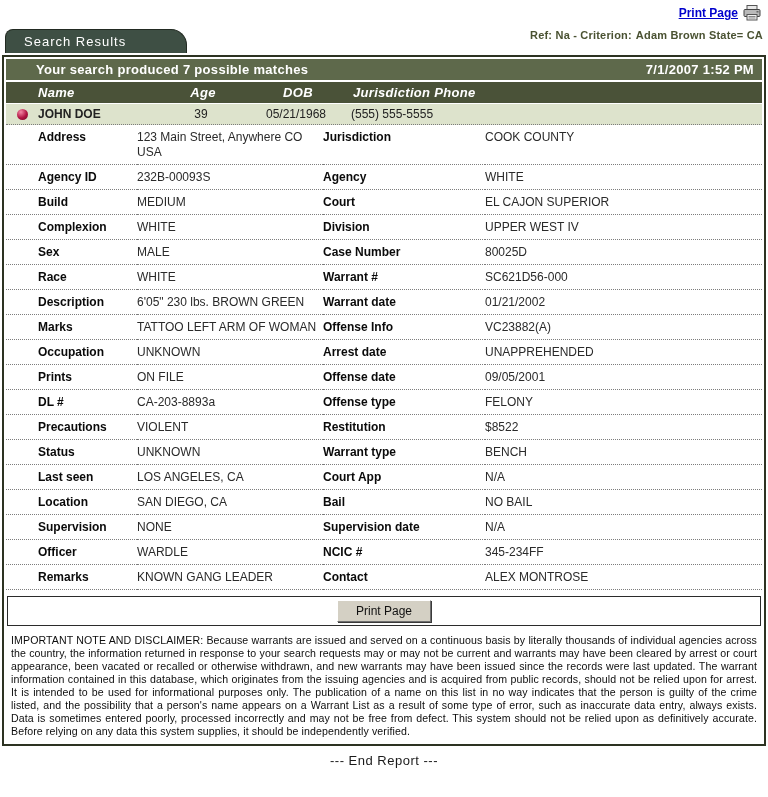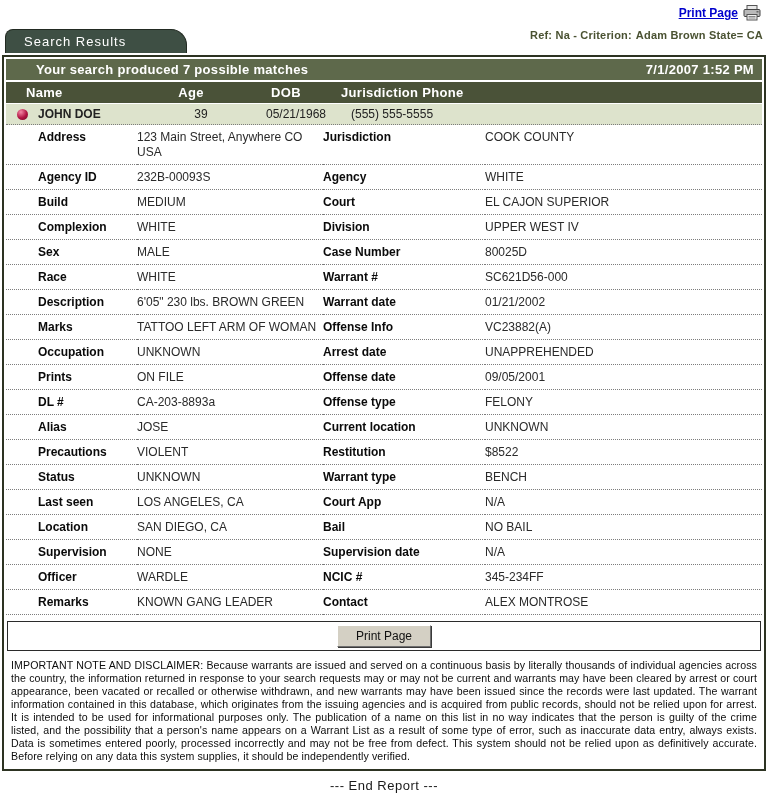--- a/index.html
+++ b/index.html
@@ -52,21 +52,21 @@
     height: 21px; padding: 0 8px 0 30px; margin-bottom: 2px;
   }
 
   .col-grid {
     display: grid; grid-template-columns: 125px 80px 110px auto;
     align-items: center;
   }
   .col-header {
     background: var(--header-bg, #4a5238); color: #fff;
     font-size: 13px; font-weight: bold; letter-spacing: .3px;
-    height: 21px; padding-left: 20px; margin-bottom: 1px;
+    height: 21px; padding-left: 32px; margin-bottom: 1px; font-style: italic;
   }
   .col-header .c-age, .col-header .c-dob { text-align: center; }
 
   .match-row {
     background: var(--row-bg, #dde3cc); height: 21px;
     font-size: 12px; color: #222; position: relative;
     padding-left: 30px; border-bottom: 1px dotted #7d7d7d; cursor: pointer;
   }
   .match-row .c-name { font-weight: bold; padding-left: 2px; }
   .match-row .c-age, .match-row .c-dob { text-align: center; }
@@ -232,26 +232,20 @@
         <td class="lbl2">Offense date</td>
         <td class="val">09/05/2001</td>
       </tr>
         <tr class="detail-row" style="">
         <td class="lbl">DL #</td>
         <td class="val">CA-203-8893a</td>
         <td class="lbl2">Offense type</td>
         <td class="val">FELONY</td>
       </tr>
         <tr class="detail-row" style="">
-        <td class="lbl">Alias</td>
-        <td class="val">JOSE</td>
-        <td class="lbl2">Current location</td>
-        <td class="val">UNKNOWN</td>
-      </tr>
-        <tr class="detail-row" style="">
         <td class="lbl">Precautions</td>
         <td class="val">VIOLENT</td>
         <td class="lbl2">Restitution</td>
         <td class="val">$8522</td>
       </tr>
         <tr class="detail-row" style="">
         <td class="lbl">Status</td>
         <td class="val">UNKNOWN</td>
         <td class="lbl2">Warrant type</td>
         <td class="val">BENCH</td>

